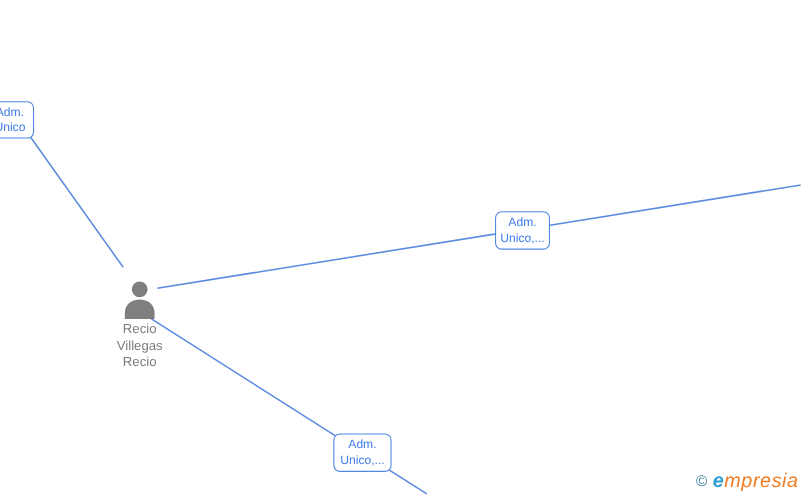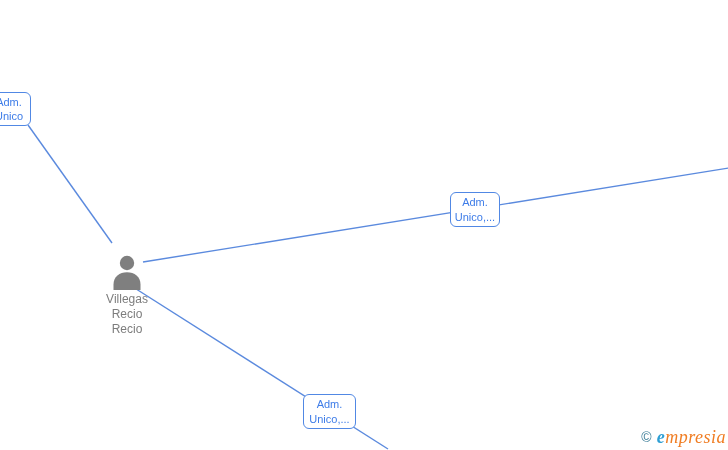--- a/index.html
+++ b/index.html
@@ -44,21 +44,21 @@
     right:2px;bottom:3px;
     display:flex;align-items:center;
     white-space:nowrap;
   }
   .wm-copy{
     color:#3d7f99;
     font-size:14px;line-height:14px;
     margin-right:5px;
   }
   .wm-brand{
-    font-family:Liberation Serif, serif;
+    font-family:Liberation Sans, sans-serif;
     font-style:italic;
     font-size:18px;line-height:20px;
     letter-spacing:0.5px;
   }
   .wm-e{color:#2e9fd4;font-weight:bold;}
   .wm-rest{color:#f07d23;}
 </style>
 </head>
 <body>
 
@@ -86,22 +86,22 @@
   </div>
 
   <div class="person-node">
     <svg width="32" height="35" viewBox="0 0 32 35">
       <circle cx="16" cy="8" r="7.2" fill="#7f7f7f"></circle>
       <path d="M2.5,35 v-5.5 c0,-7.6 6,-12.2 13.5,-12.2 s13.5,4.6 13.5,12.2 v5.5 z" fill="#7f7f7f"></path>
     </svg>
   </div>
 
   <div class="person-name">
+    <div>Recio</div>
     <div>Villegas</div>
-    <div>Recio</div>
     <div>Recio</div>
   </div>
 
   <div class="watermark">
     <span class="wm-copy">©</span>
     <span class="wm-brand"><span class="wm-e">e</span><span class="wm-rest">mpresia</span></span>
   </div>
 
 </div>
 

